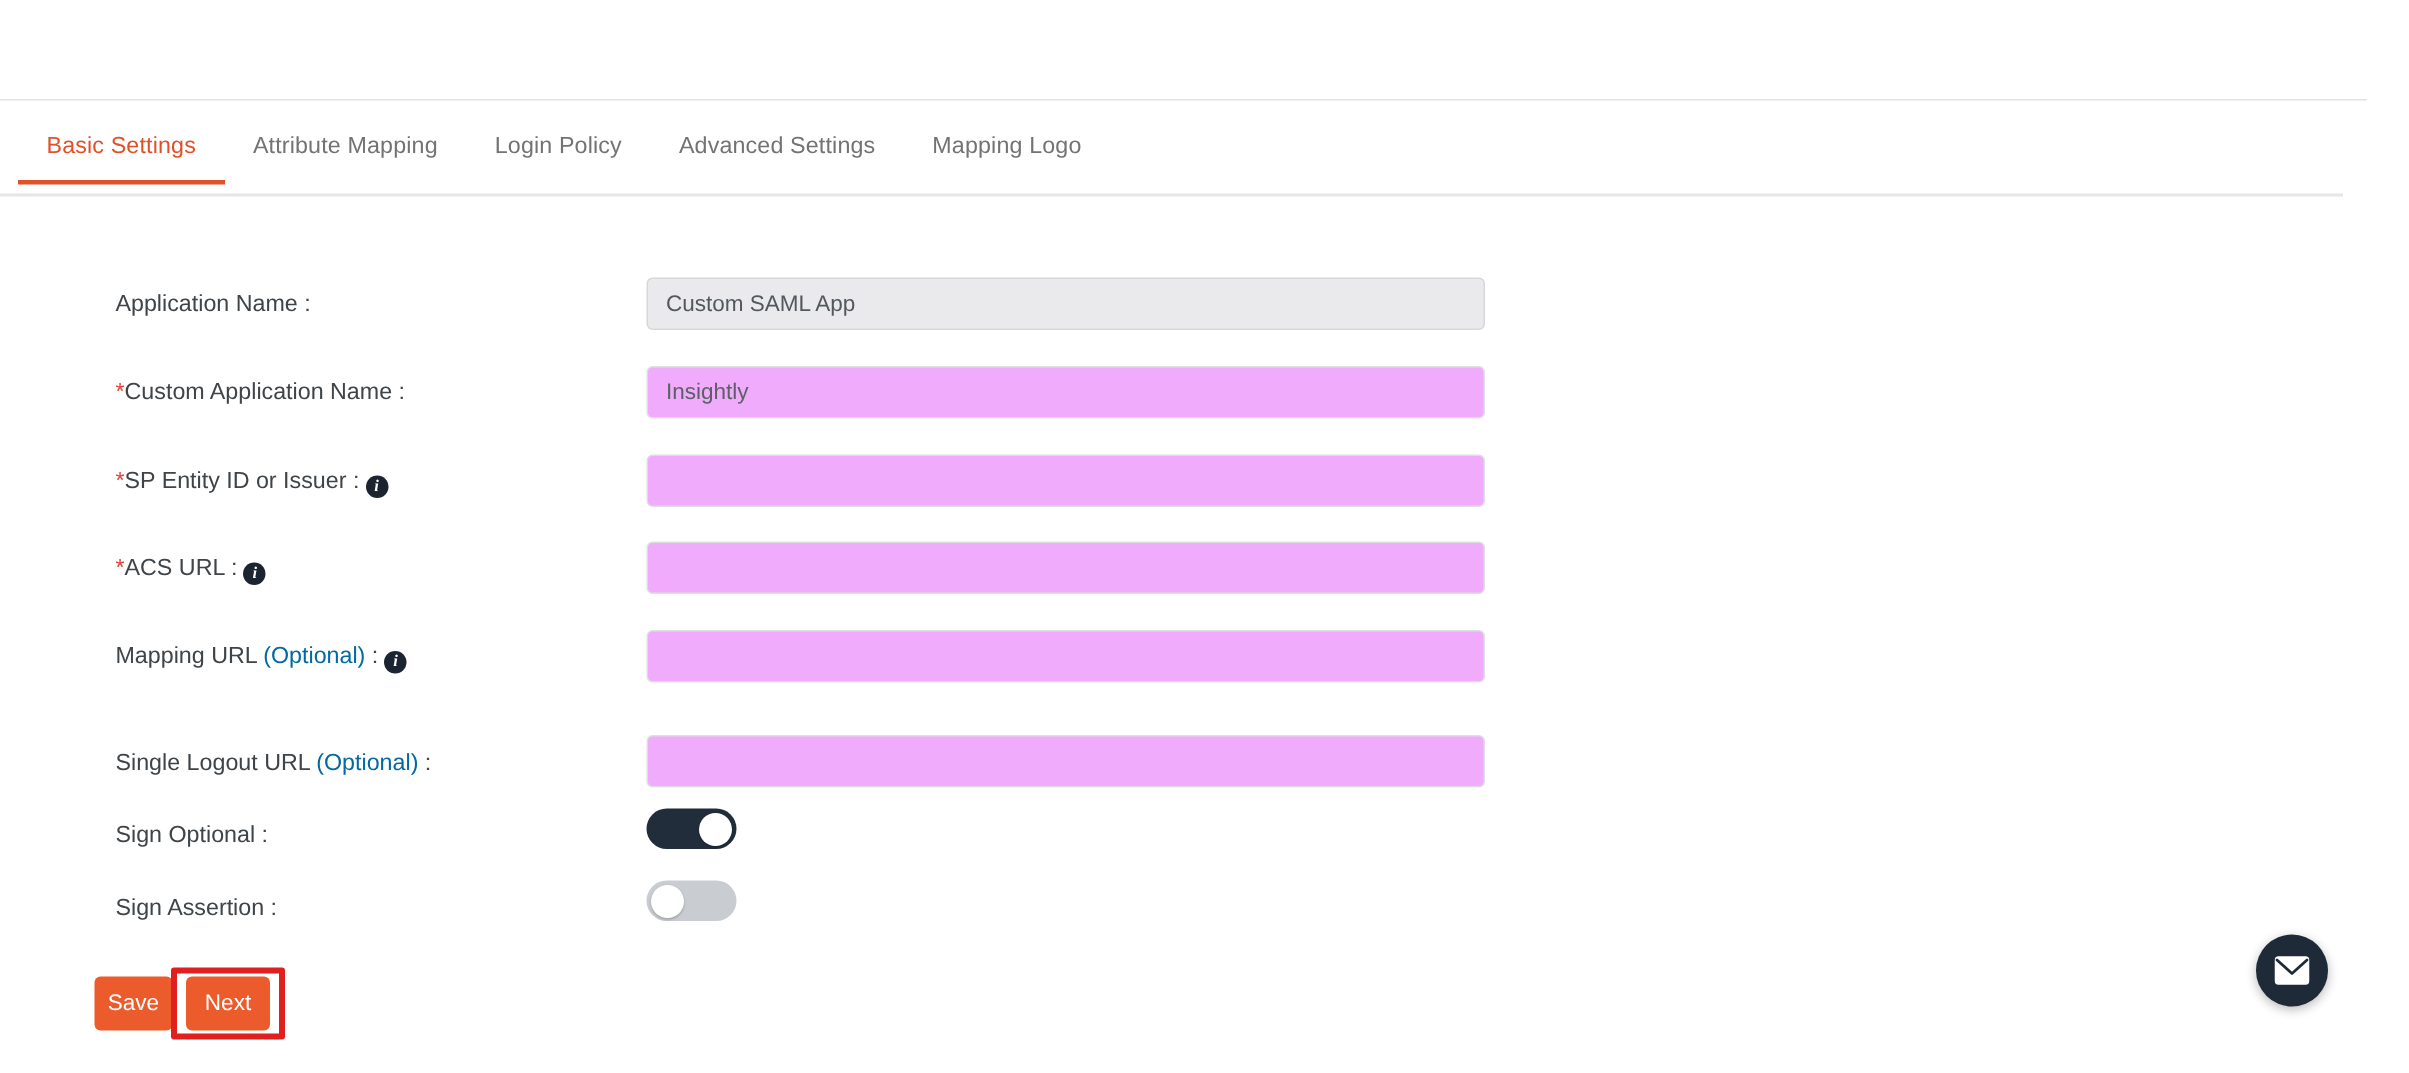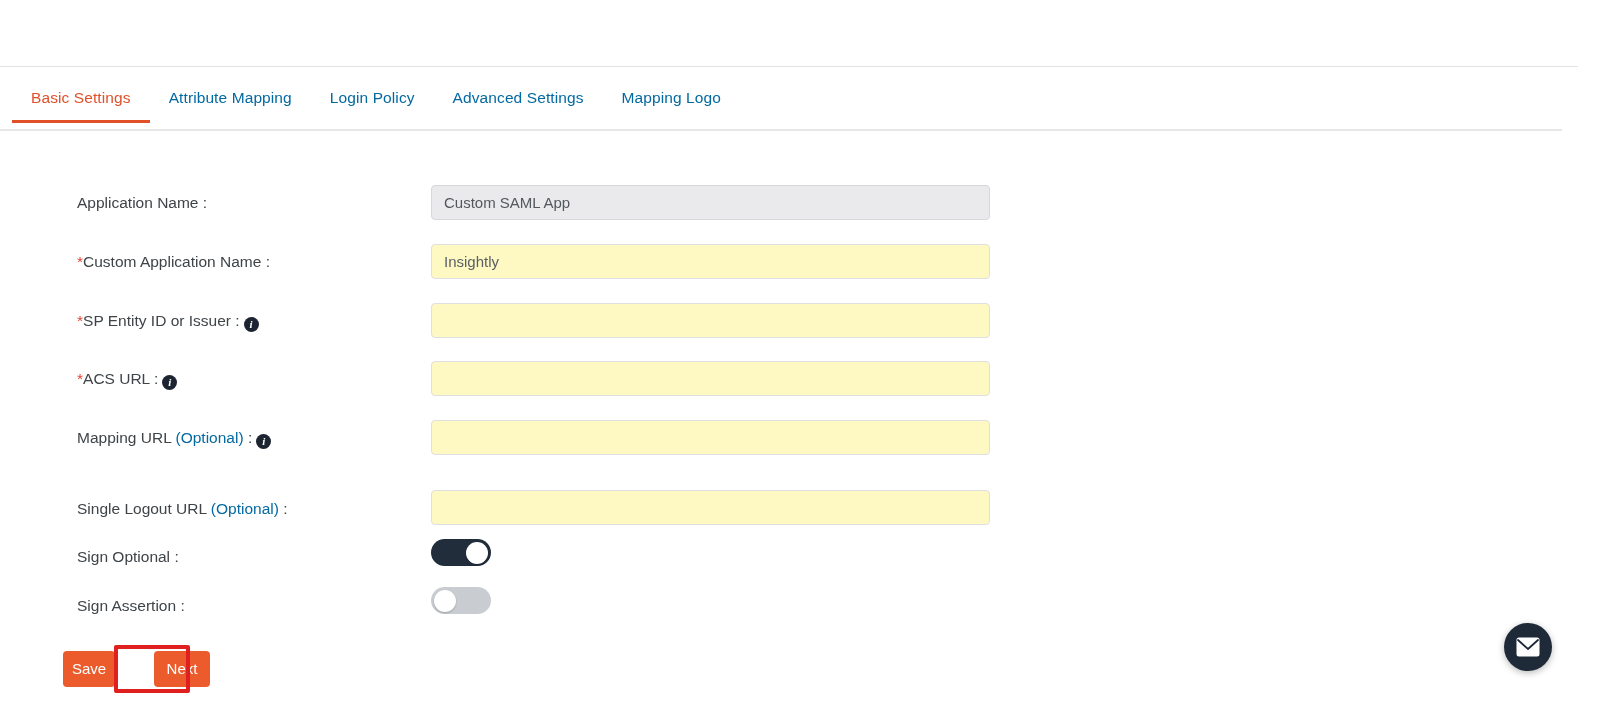--- a/index.html
+++ b/index.html
@@ -43,21 +43,21 @@
   .tab-strip {
     position: absolute;
     left: 12px; top: 22px;
     display: flex;
     align-items: flex-start;
     text-align: center;
   }
   .tab {
     position: relative;
     font-size: 15.5px;
-    color: #0369a1;
+    color: #737373;
     padding: 0 0 16px 0;
     margin-right: 0;
     white-space: nowrap;
     cursor: pointer;
     letter-spacing: .1px;
   }
   .tab .tab-label { display: inline-block; padding: 0 19px; }
   .tab.active { color: #e0512a; }
   .tab.active .tab-underline {
     position: absolute;
@@ -106,21 +106,21 @@
     margin-left: 4px;
     cursor: pointer;
   }
 
   .txt-input {
     position: absolute;
     left: 431px;
     width: 559px; height: 35px;
     border: 1px solid #dedfe0;
     border-radius: 4px;
-    background: #fef9c3;
+    background: #f0abfc;
     font-family: "Liberation Sans", sans-serif;
     font-size: 15px;
     color: #5b6065;
     padding: 0 12px;
     outline: none;
   }
   .txt-input.readonly {
     background: #eaeaec;
     border-color: #d6d7d9;
     color: #53585d;
@@ -158,21 +158,21 @@
     color: #ffffff;
     font-family: "Liberation Sans", sans-serif;
     font-size: 15px;
     height: 36px;
     cursor: pointer;
     padding: 0 4px;
     line-height: 36px;
     text-align: center;
   }
   #save-btn { left: 63px; top: 6px; width: 52px; }
-  #next-btn { left: 124px; top: 6px; width: 56px; margin-left: 30px; }
+  #next-btn { left: 124px; top: 6px; width: 56px; }
 
   .highlight-box {
     position: absolute;
     left: 114px; top: 645px;
     width: 76px; height: 48px;
     border: 4px solid #e01f1f;
     border-radius: 2px;
     pointer-events: none;
   }
 

